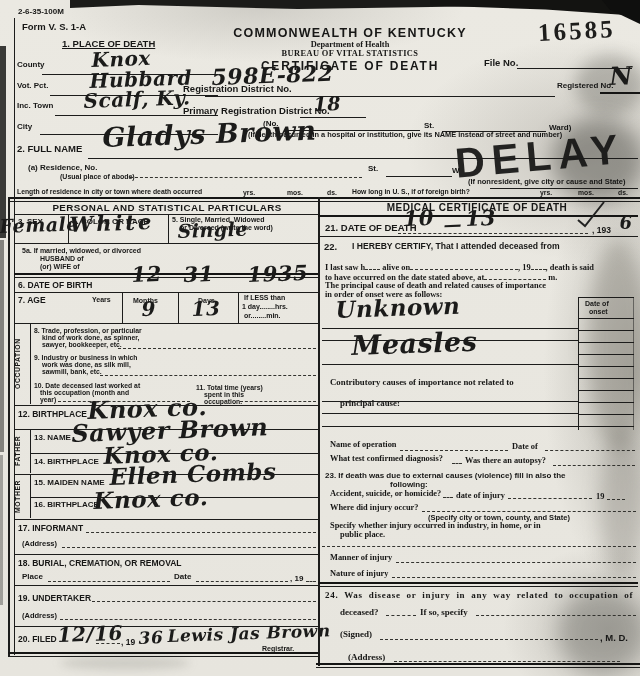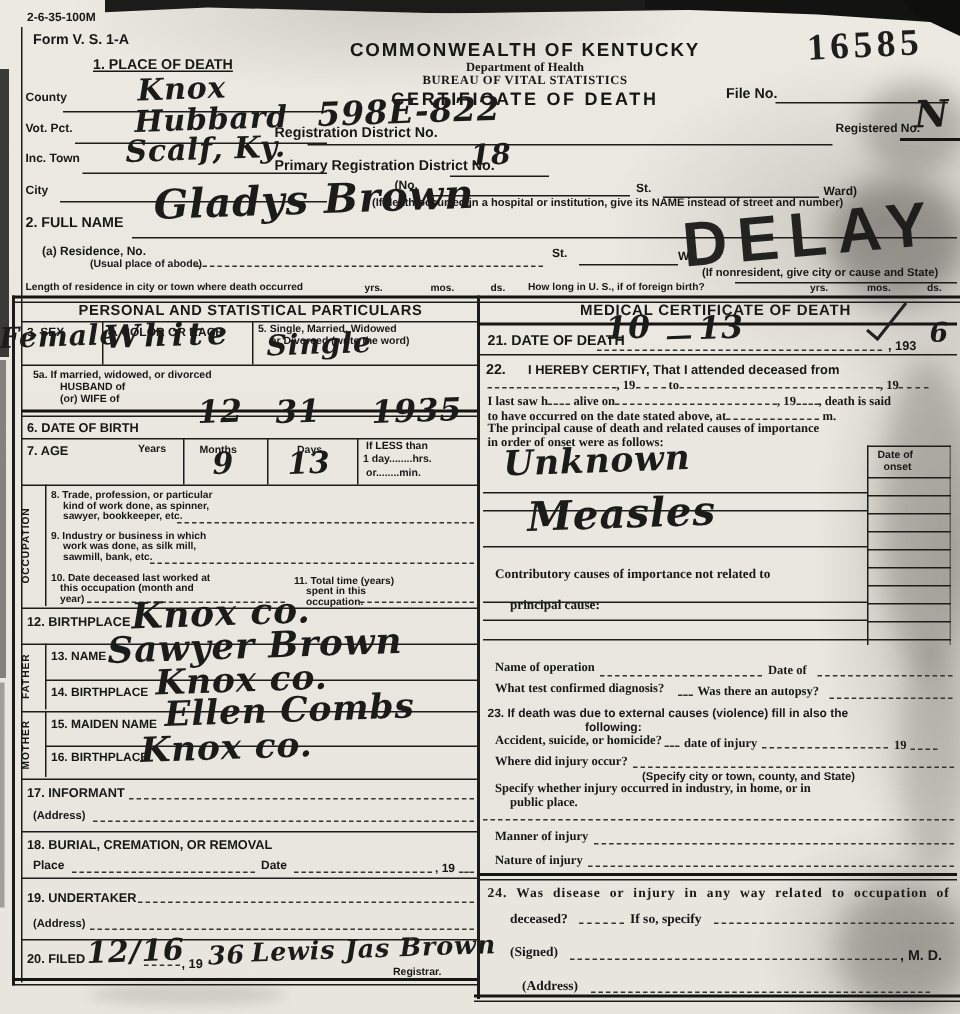--- a/index.html
+++ b/index.html
@@ -250,21 +250,20 @@
   <div class="dash" style="left:398px;top:233px;width:190px;"></div>
   <div class="abs p s85" style="left:592px;top:225px;">, 193</div>
   <div class="hand" style="left:620px;top:212px;font-size:18px;">6</div>
   <svg class="abs" style="left:576px;top:200px;" width="30" height="30">
       <path d="M2,20 L9,26 L28,2" stroke="#222" stroke-width="2" fill="none"></path>
     </svg>
   <div class="hl" style="left:318px;top:236px;width:320px;"></div>
 
   <div class="abs p s9" style="left:324px;top:241px;">22.</div>
   <div class="abs p" style="left:352px;top:241px;font-size:8.6px;">I HEREBY CERTIFY, That I attended deceased from</div>
-  <div class="abs ser" style="left:325px;top:251px;"><span class="fill" style="width:86px;"></span><span>, 19</span><span class="fill" style="width:20px;"></span> <span>to</span><span class="fill" style="width:134px;"></span><span>, 19</span><span class="fill" style="width:20px;"></span></div>
   <div class="abs ser" style="left:325px;top:262px;"><span>I last saw h</span><span class="fill" style="width:15px;"></span> <span>alive on</span><span class="fill" style="width:108px;"></span><span>, 19</span><span class="fill" style="width:15px;"></span><span>, death is said</span></div>
   <div class="abs ser" style="left:325px;top:272px;"><span>to have occurred on the date stated above, at</span><span class="fill" style="width:62px;"></span> <span>m.</span></div>
   <div class="abs ser" style="left:325px;top:281px;">The principal cause of death and related causes of importance</div>
   <div class="abs ser" style="left:325px;top:290px;">in order of onset were as follows:</div>
 
   <div class="vl" style="left:578px;top:297px;height:133px;"></div>
   <div class="vl" style="left:633px;top:297px;height:133px;opacity:.5;"></div>
   <div class="hl" style="left:578px;top:297px;width:56px;"></div>
   <div class="abs p s7" style="left:585px;top:300px;">Date of</div>
   <div class="abs p s7" style="left:589px;top:308px;">onset</div>

